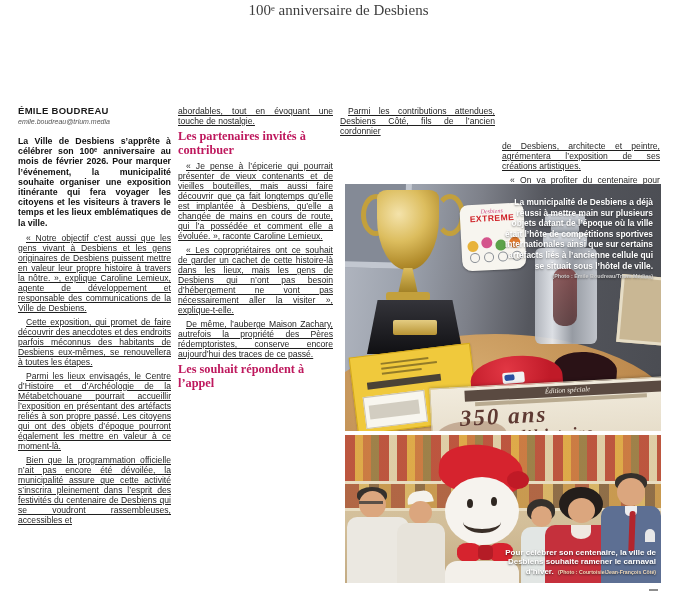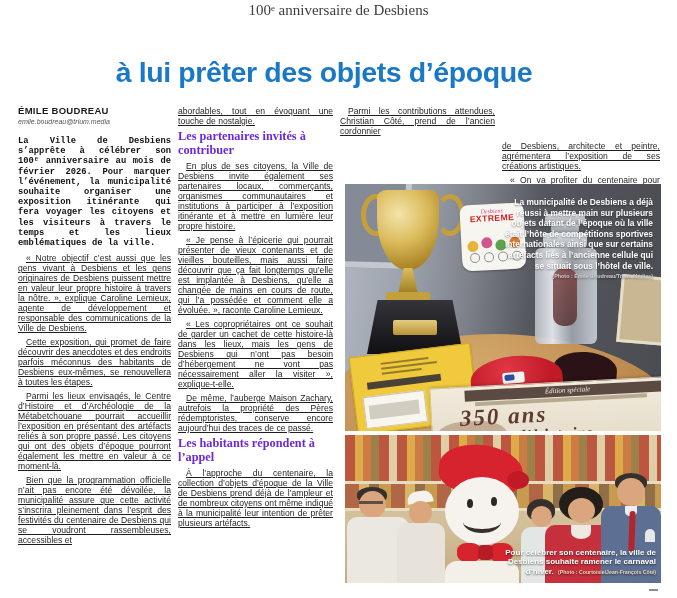--- a/index.html
+++ b/index.html
@@ -14,22 +14,22 @@
   .col{position:absolute;top:106px;font-size:8.6px;line-height:10px;text-align:justify;
        color:#1f1f1f;hyphens:auto;-webkit-hyphens:auto;}
   .col1{left:18px;width:153px;height:486px;overflow:hidden;}
   .col2{left:178px;width:155px;height:486px;overflow:hidden;}
   .col3{left:340px;width:155px;height:80px;overflow:hidden;}
   .col4{left:502px;width:158px;height:80px;overflow:hidden;margin-top:35px;}
   .byline{font-weight:700;font-size:9.5px;letter-spacing:.3px;color:#1a1a1a;}
   .byline-email{font-style:italic;font-size:7px;color:#555;margin:1px 0 9px 0;}
   .p{margin:0 0 4px 0;text-indent:8px;text-decoration:underline;}
   .p.noindent{text-indent:0;}
-  .lead{font-weight:700;margin:0 0 5px 0;text-indent:0;font-size:8.8px;line-height:10.2px;color:#101010;font-family:Liberation Mono, monospace;}
-  .subhead{font-family:"Liberation Serif", serif;font-weight:700;color:#6d28d9;
+  .lead{font-weight:700;margin:0 0 5px 0;text-indent:0;font-size:8.8px;line-height:10.2px;color:#101010;}
+  .subhead{font-family:"Liberation Serif", serif;font-weight:700;color:#be185d;
            font-size:12.3px;line-height:13.5px;text-align:left;margin:4px 0 4px 0;}
   
   .photo1{position:absolute;left:345px;top:184px;width:316px;height:247px;overflow:hidden;
           background:linear-gradient(97deg,#b2b7c1 0%,#9aa0ab 22%,#7d8089 40%,#55575e 58%,#4a4c52 100%);}
   .frame{position:absolute;left:-12px;top:-10px;width:66px;height:82px;border:6px solid #c2c7d0;
          background:#848a96;transform:rotate(1.5deg);}
   .cup-body{position:absolute;left:32px;top:6px;width:62px;height:80px;
             background:radial-gradient(circle at 35% 30%,#f4e3ab 0%,#dcbd5e 40%,#b08a2a 75%,#8a6b1d 100%);
             border-radius:10px 10px 30px 30px / 8px 8px 52px 52px;}
   .cup-handle{position:absolute;width:20px;height:32px;border:5px solid #c3a03c;border-radius:50%;top:10px;}
@@ -116,46 +116,44 @@
      font-size:8px;line-height:9.8px;font-weight:700;color:#fff;text-shadow:0 1px 2px rgba(0,0,0,.6);}
   .p2-credit{font-size:5.2px;color:#f0d9b8;font-weight:700;margin-left:2px;}
   .corner-mark{position:absolute;left:649px;top:589px;width:9px;height:2px;background:#8e8e8e;}
 </style>
 </head>
 <body>
 
 <div class="page">
 
   <div class="kicker">100ᵉ anniversaire de Desbiens</div>
-  <h1 class="headline"><br><span>à lui prêter des objets d’époque</span></h1>
+  <h1 class="headline"><br></h1>
 
   <div class="col col1">
     <div class="byline">ÉMILE BOUDREAU</div>
     <div class="byline-email">emile.boudreau@trium.media</div>
     <p class="lead">La Ville de Desbiens s’apprête à célébrer son 100ᵉ anniversaire au mois de février 2026. Pour marquer l’événement, la municipalité souhaite organiser une exposition itinérante qui fera voyager les citoyens et les visiteurs à travers le temps et les lieux emblématiques de la ville.</p>
     <p class="p">« Notre objectif c’est aussi que les gens vivant à Desbiens et les gens originaires de Desbiens puissent mettre en valeur leur propre histoire à travers la nôtre. », explique Caroline Lemieux, agente de développement et responsable des communications de la Ville de Desbiens.</p>
     <p class="p">Cette exposition, qui promet de faire découvrir des anecdotes et des endroits parfois méconnus des habitants de Desbiens eux-mêmes, se renouvellera à toutes les étapes.</p>
     <p class="p">Parmi les lieux envisagés, le Centre d’Histoire et d’Archéologie de la Métabetchouane pourrait accueillir l’exposition en présentant des artéfacts reliés à son propre passé. Les citoyens qui ont des objets d’époque pourront également les mettre en valeur à ce moment-là.</p>
     <p class="p">Bien que la programmation officielle n’ait pas encore été dévoilée, la municipalité assure que cette activité s’inscrira pleinement dans l’esprit des festivités du centenaire de Desbiens qui se voudront rassembleuses, accessibles et</p>
   </div>
 
   <div class="col col2">
     <p class="p noindent">abordables, tout en évoquant une touche de nostalgie.</p>
     <h2 class="subhead">Les partenaires invités à contribuer</h2>
-    <p class="p">En plus de ses citoyens, la Ville de Desbiens invite également ses partenaires locaux, commerçants, organismes communautaires et institutions à participer à l’exposition itinérante et à mettre en lumière leur propre histoire.</p>
     <p class="p">« Je pense à l’épicerie qui pourrait présenter de vieux contenants et de vieilles bouteilles, mais aussi faire découvrir que ça fait longtemps qu’elle est implantée à Desbiens, qu’elle a changée de mains en cours de route, qui l’a possédée et comment elle a évoluée. », raconte Caroline Lemieux.</p>
     <p class="p">« Les copropriétaires ont ce souhait de garder un cachet de cette histoire-là dans les lieux, mais les gens de Desbiens qui n’ont pas besoin d’hébergement ne vont pas nécessairement aller la visiter », explique-t-elle.</p>
     <p class="p">De même, l’auberge Maison Zachary, autrefois la propriété des Pères rédemptoristes, conserve encore aujourd’hui des traces de ce passé.</p>
-    <h2 class="subhead">Les habitants répondent à l’appel</h2>
-    <p class="p">À l’approche du centenaire, la collection d’objets d’époque de la Ville de Desbiens prend déjà de l’ampleur et de nombreux citoyens ont même indiqué à la municipalité leur intention de prêter plusieurs artéfacts.</p>
+    <h2 class="subhead">Les souhait répondent à l’appel</h2>
 
   </div>
 
   <div class="col col3">
-    <p class="p">Parmi les contributions attendues, Christian Côté, prend de l’ancien cordonnier</p>
+    <p class="p">Parmi les contributions attendues, Desbiens Côté, fils de l’ancien cordonnier</p>
   </div>
 
   <div class="col col4">
     <p class="p noindent">de Desbiens, architecte et peintre, agrémentera l’exposition de ses créations artistiques.</p>
     <p class="p">« On va profiter du centenaire pour donner à son exposition une saveur historique. », conclut-elle.</p>
   </div>
 
   <figure class="photo1" style="margin:0;">
     <div class="frame"></div>
     <div class="table"></div>

